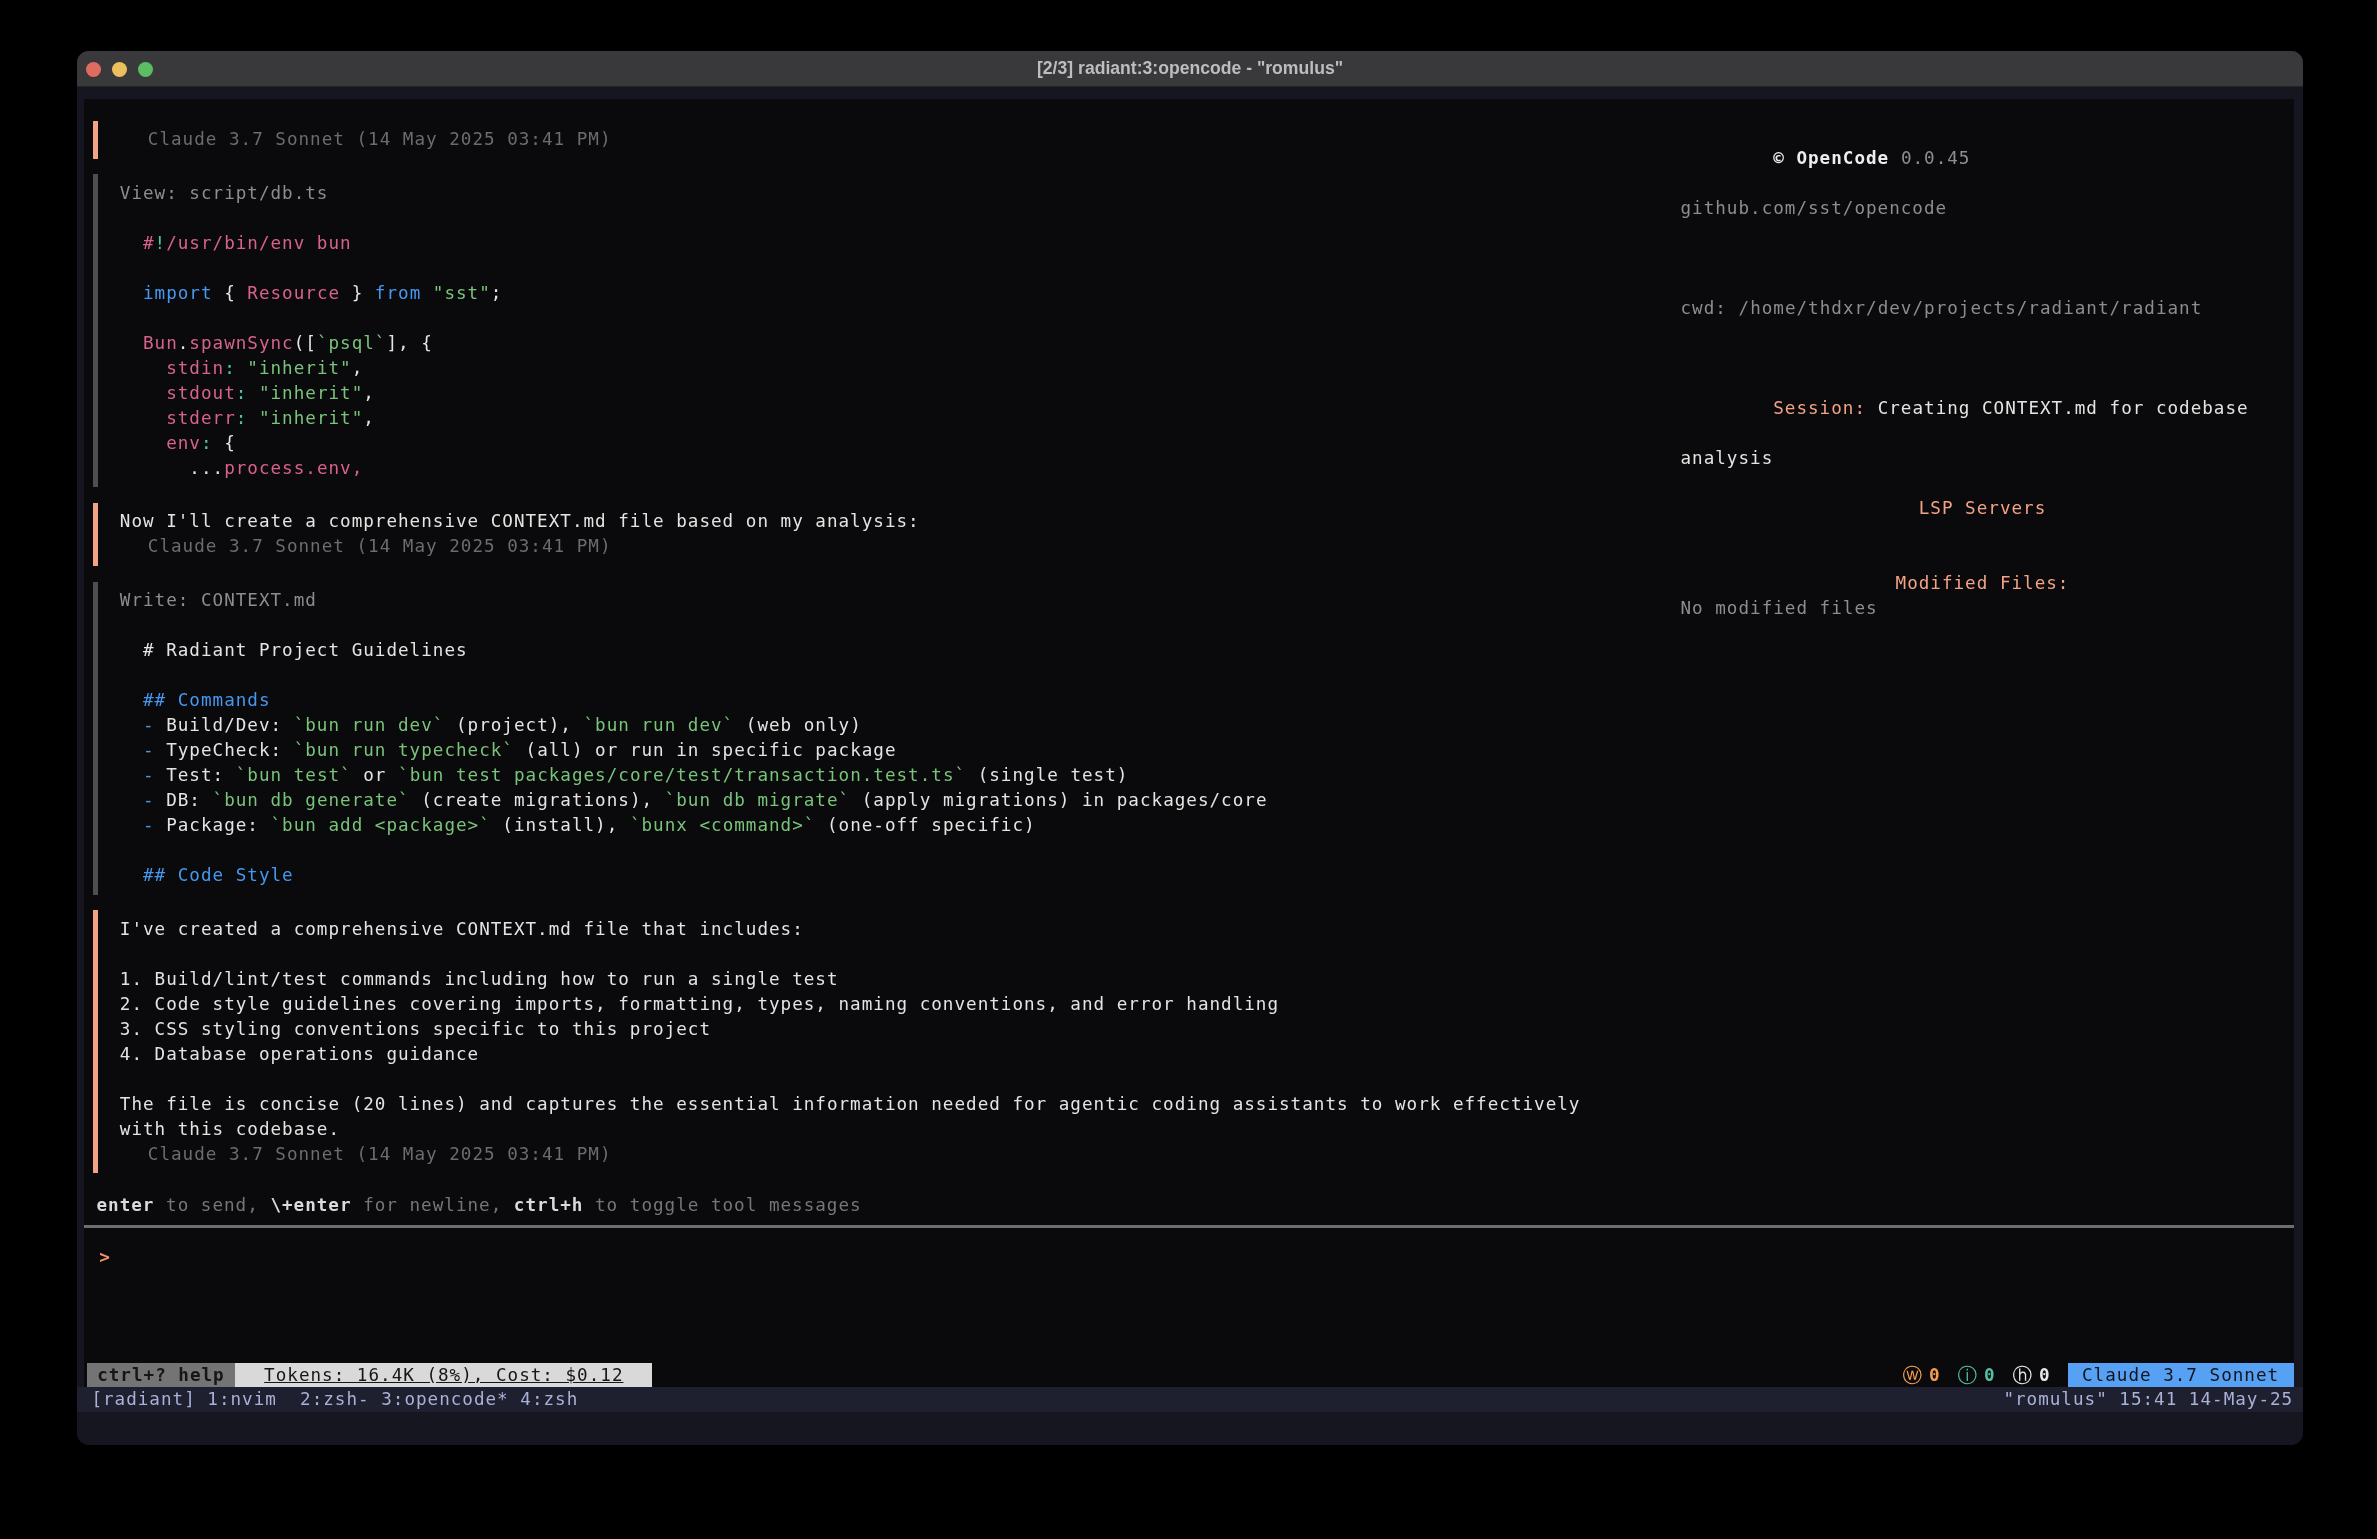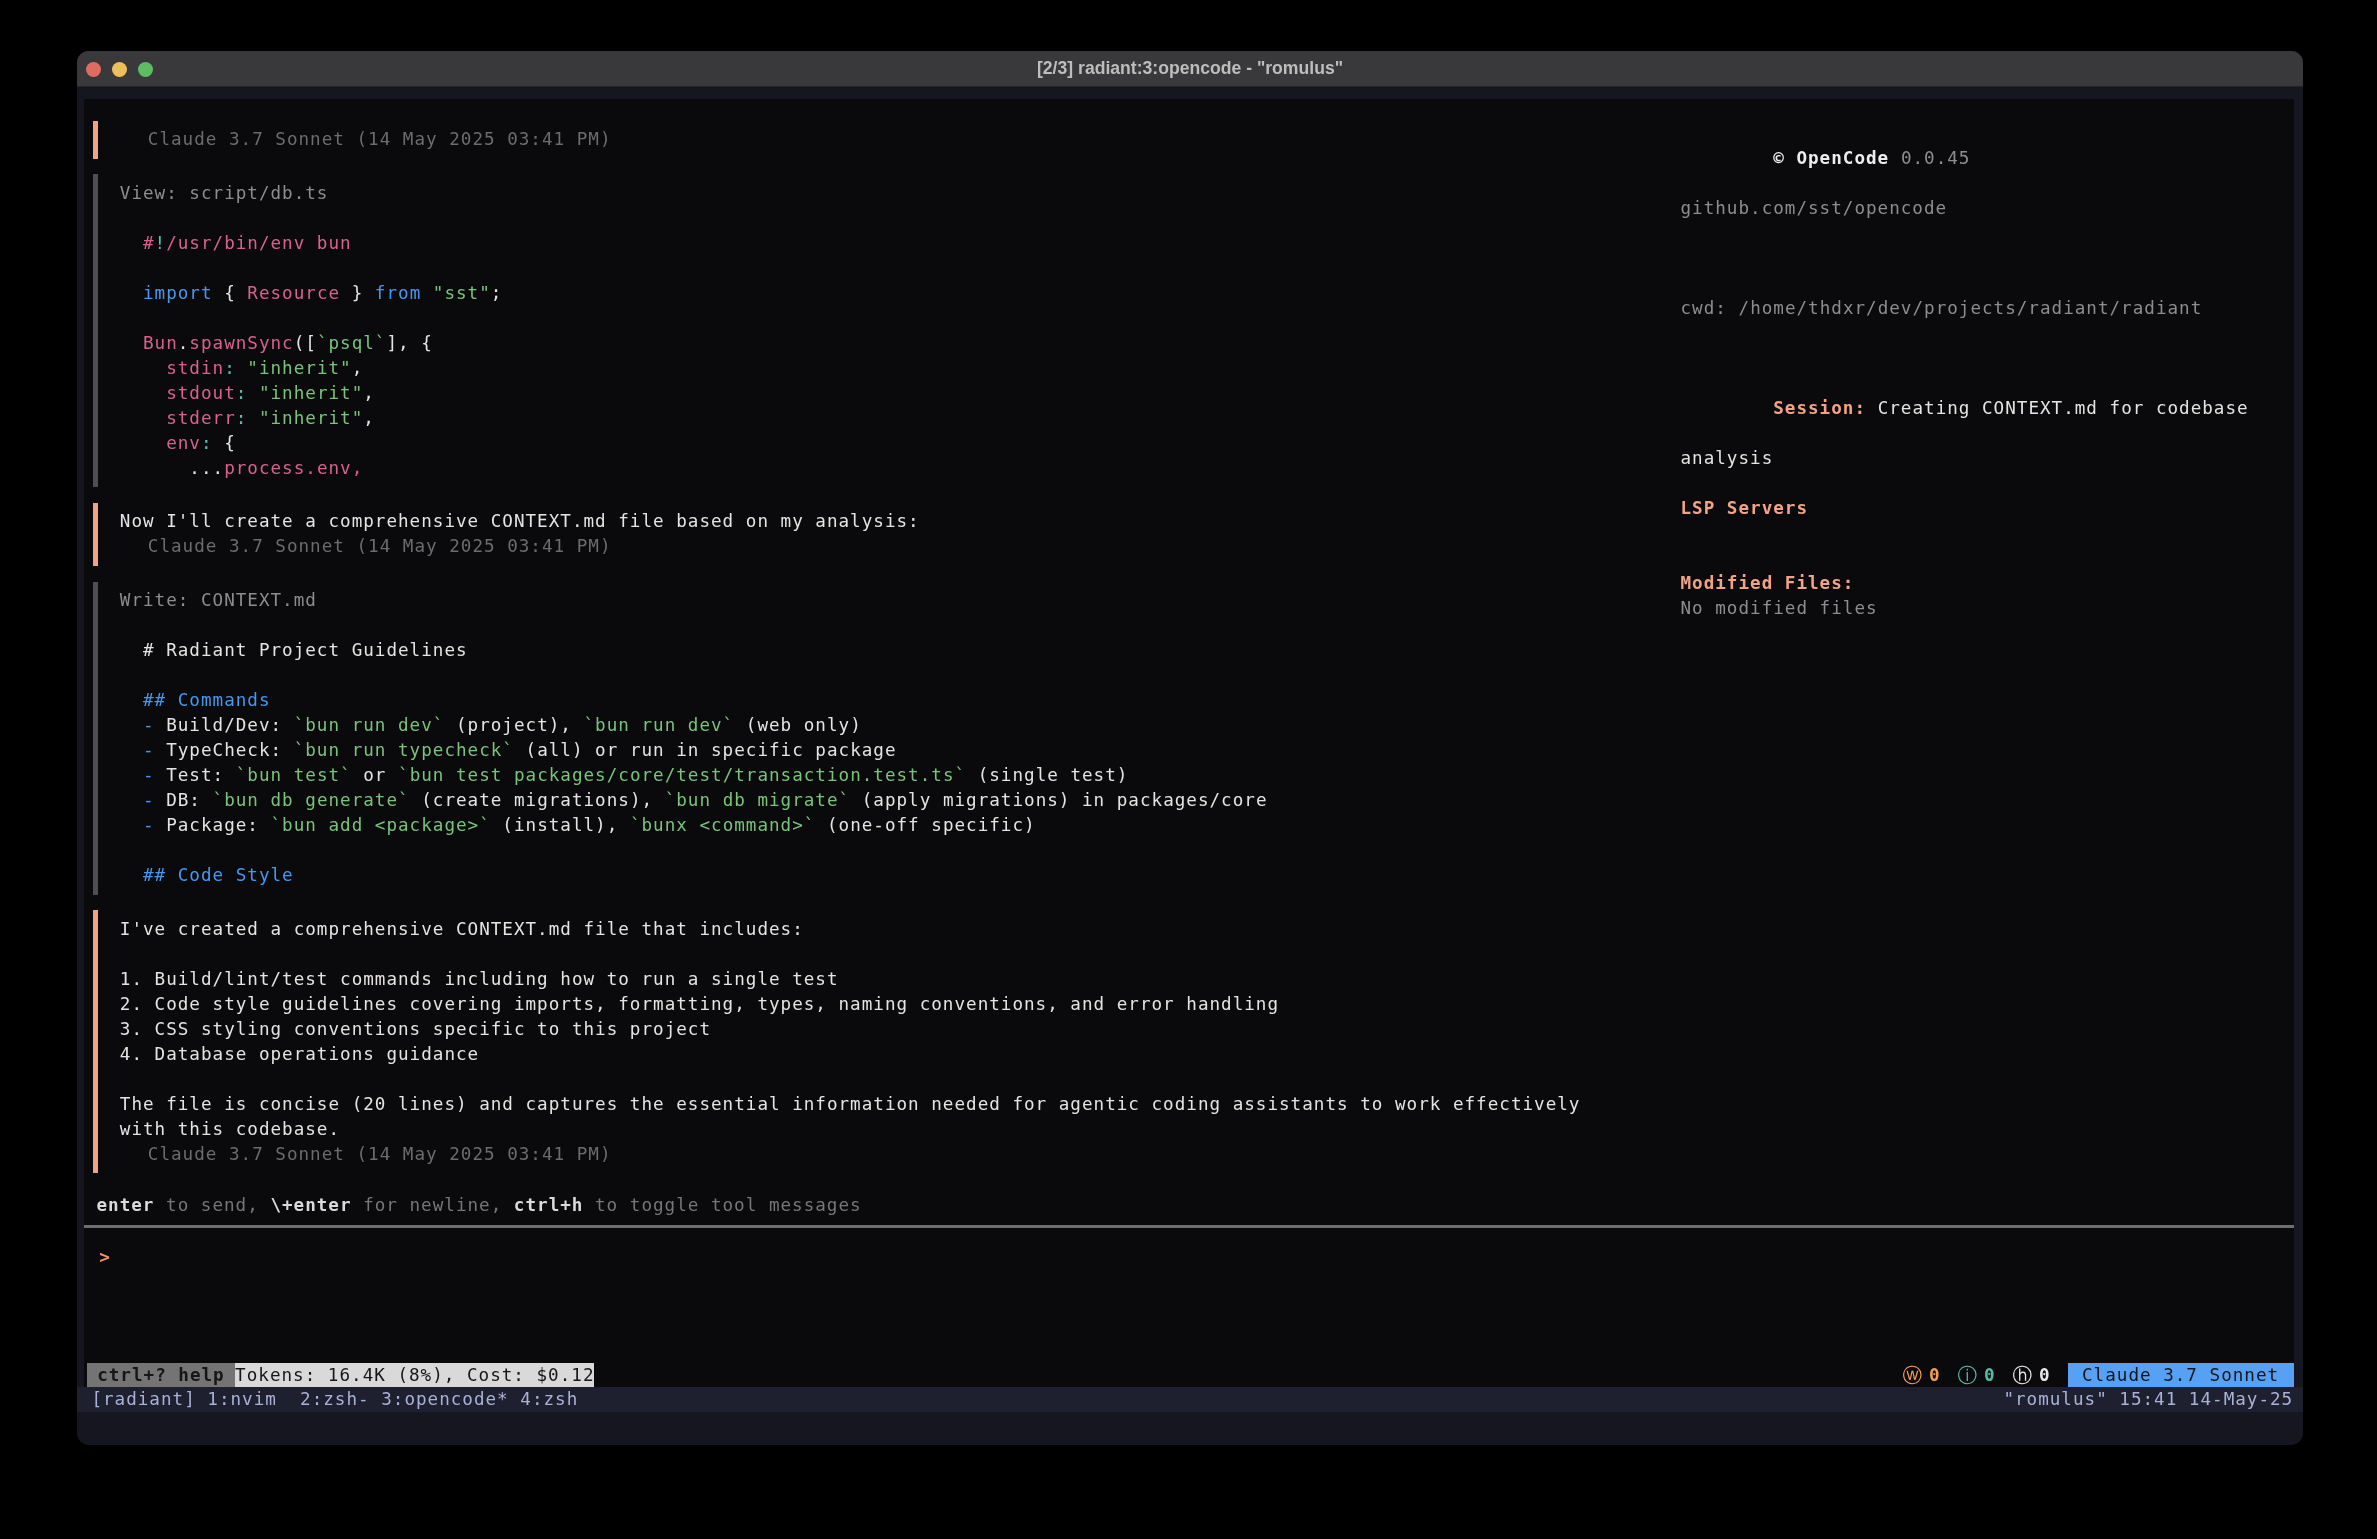--- a/index.html
+++ b/index.html
@@ -56,40 +56,40 @@
   .line{white-space:pre;min-height:25px;}
 
   .c-w{color:var(--white);}
   .c-wb{color:var(--white-b);font-weight:bold;}
   .c-g{color:var(--gray);}
   .c-d{color:var(--dim);margin-left:28px;}
   .c-b{color:var(--blue);}
   .c-p{color:var(--pink);}
   .c-gr{color:var(--green);}
   .c-t{color:var(--teal);}
-  .c-ob{color:var(--salmon);font-weight:bold;}
+  .c-ob{color:var(--salmon);font-weight:normal;text-align:center;}
   .ml1{margin-left:11.7px;}
 
   
   #sidebar{position:absolute;left:1597px;top:21.5px;width:604px;}
   #sidebar .line{white-space:pre-wrap;}
 
   
   #hint{position:absolute;left:13px;top:1094px;white-space:pre;}
   .hint-b{color:#dadada;font-weight:bold;}
   .hint-g{color:var(--hintg);}
   #separator{position:absolute;left:0;top:1126px;width:100%;height:2.6px;background:var(--separator);}
   #prompt-area{position:absolute;left:15.7px;top:1146px;}
   #prompt-symbol{color:var(--promptc);font-weight:bold;}
 
   
   #status-row{position:absolute;left:0;bottom:0;width:100%;height:25px;display:flex;align-items:stretch;}
   .chip{display:flex;align-items:center;height:25px;}
   #help-chip{background:var(--chipgray);color:var(--chiptext);font-weight:bold;padding:0 10.4px;margin-left:3.3px;}
-  #tokens-chip{background:var(--chiplight);color:var(--chiptext);padding:0 0;}
+  #tokens-chip{background:var(--chiplight);color:var(--chiptext);padding:0 29px;text-decoration:underline;}
   #status-right{margin-left:auto;display:flex;align-items:center;gap:17px;}
   .badge{display:flex;align-items:center;gap:5.9px;}
   .badge .icon{font-family:"DejaVu Sans",sans-serif;font-size:19.6px;}
   .badge .count{font-weight:bold;}
   .badge.orange{color:var(--badge-orange);}
   .badge.teal{color:var(--badge-teal);}
   .badge.white{color:#e8e8e8;}
   #model-chip{background:var(--modelblue);color:#13141c;padding:0 14.4px;}
 
   

